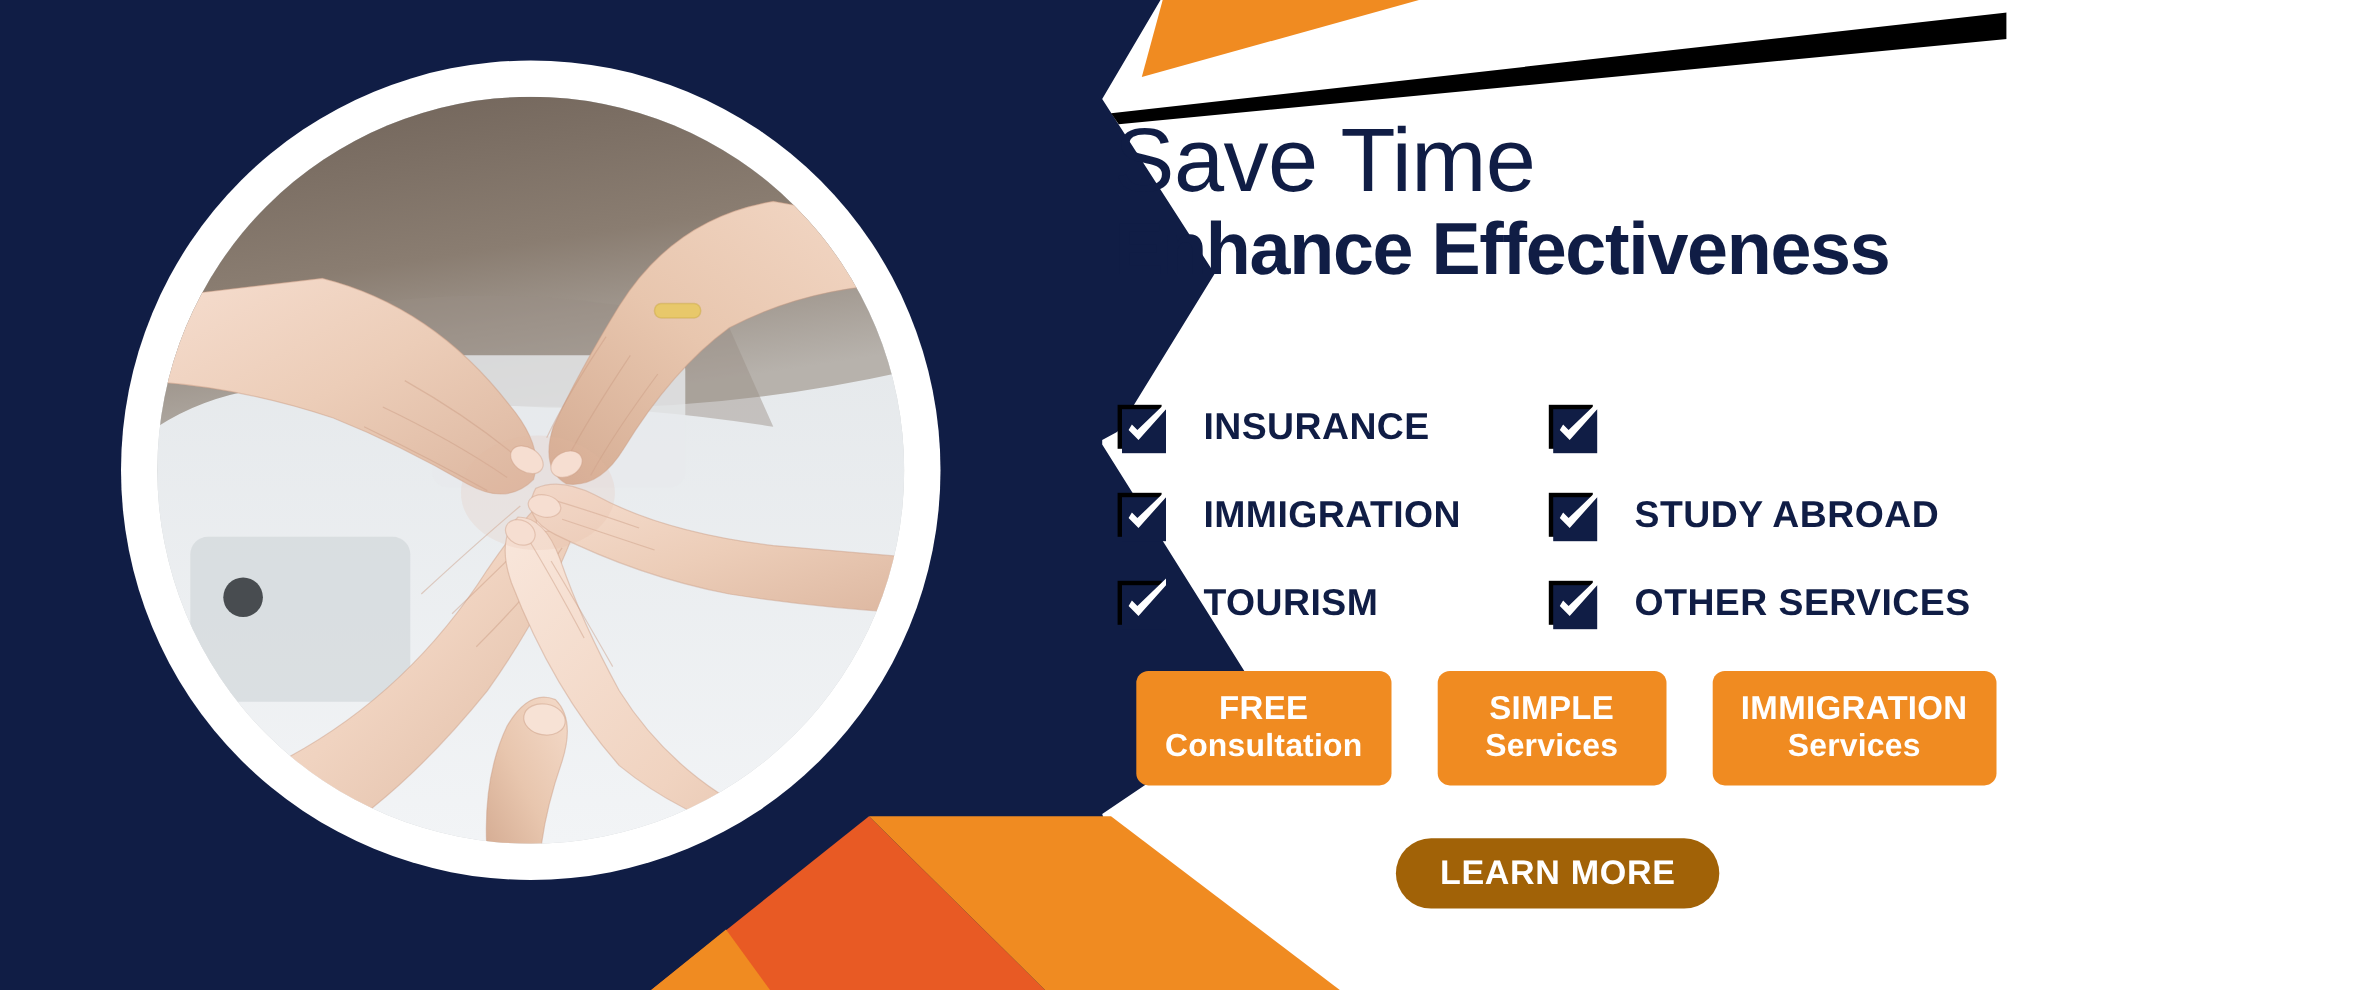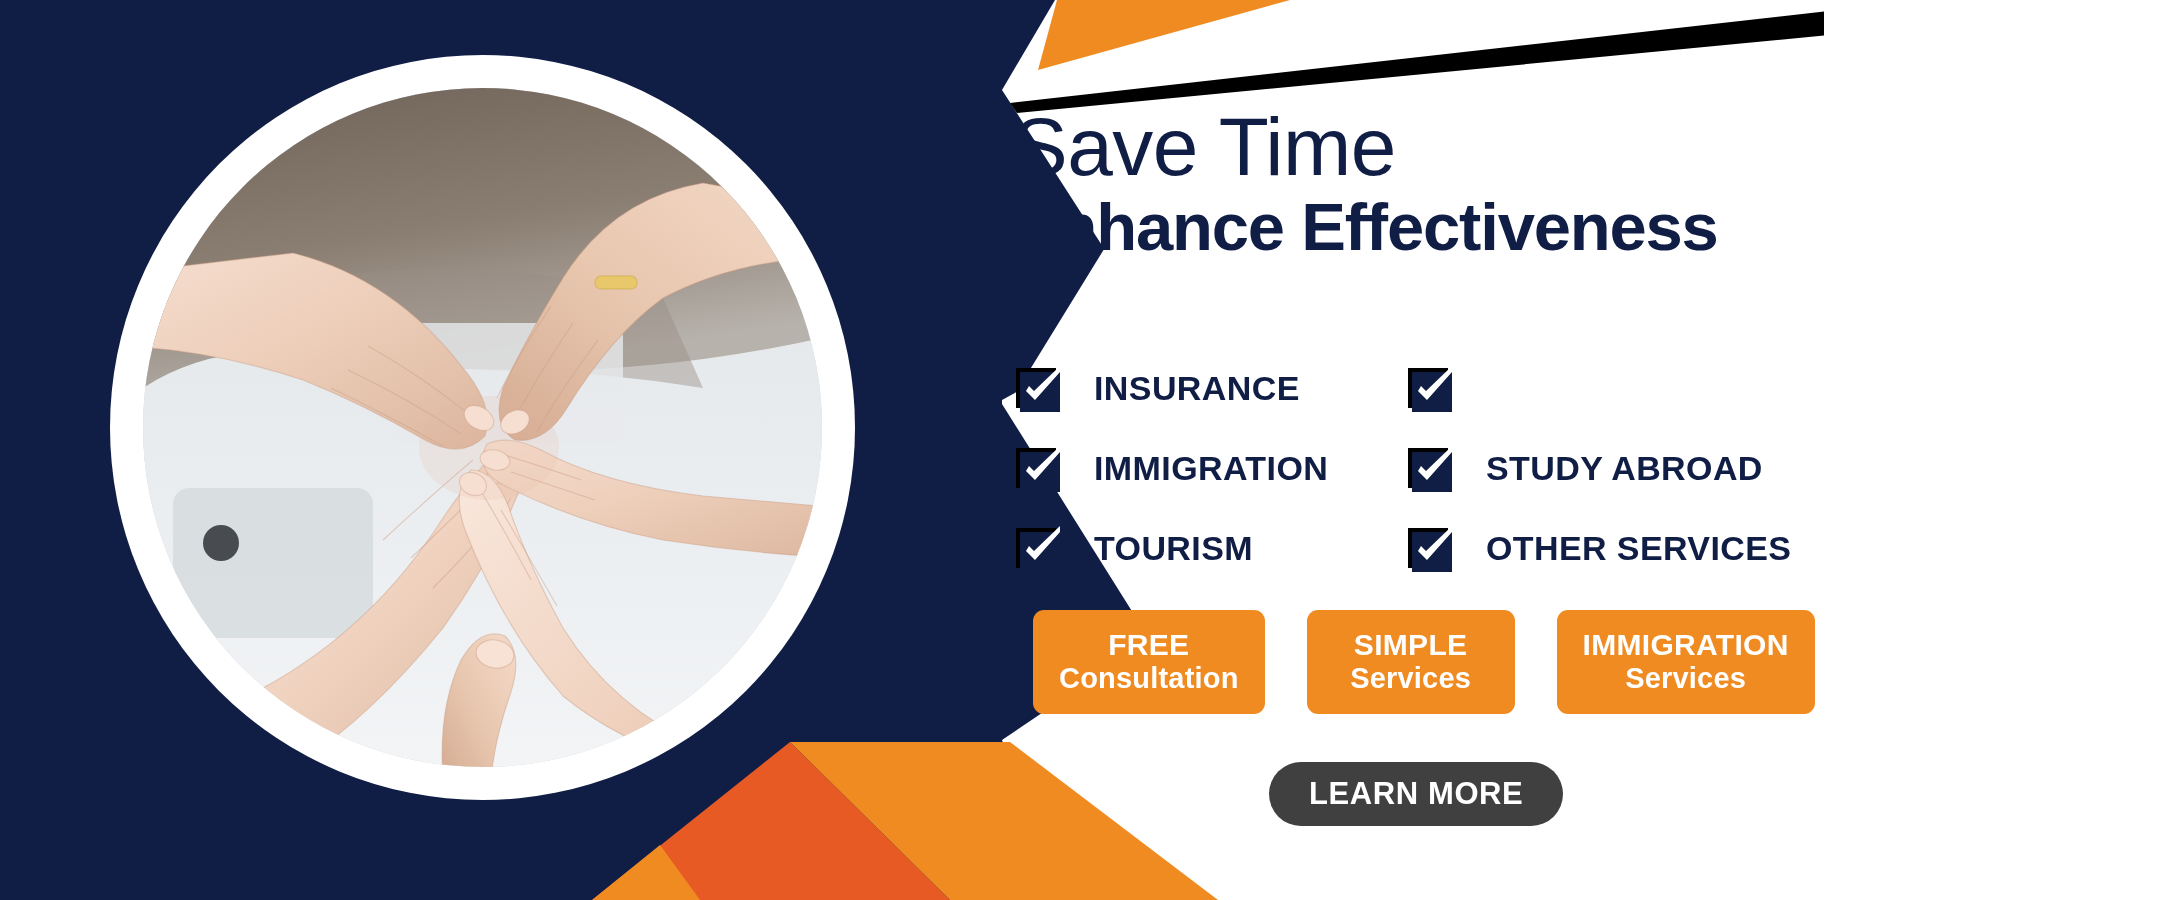--- a/index.html
+++ b/index.html
@@ -142,21 +142,21 @@
     font-stretch:condensed;
   }
   #feature-0 { min-width:208px; }
   #feature-1 { min-width:208px; }
   #feature-2 { min-width:244px; }
 
   
   #learn-more {
     position:absolute;
     left:256px; top:762px;
-    background:#404040;
+    background:#a16207;
     color:#ffffff;
     border:none;
     border-radius:36px;
     padding:0 40px;
     height:64px;
     font-size:31px;
     font-weight:700;
     letter-spacing:0.6px;
     cursor:pointer;
     font-family:"Liberation Sans", sans-serif;

